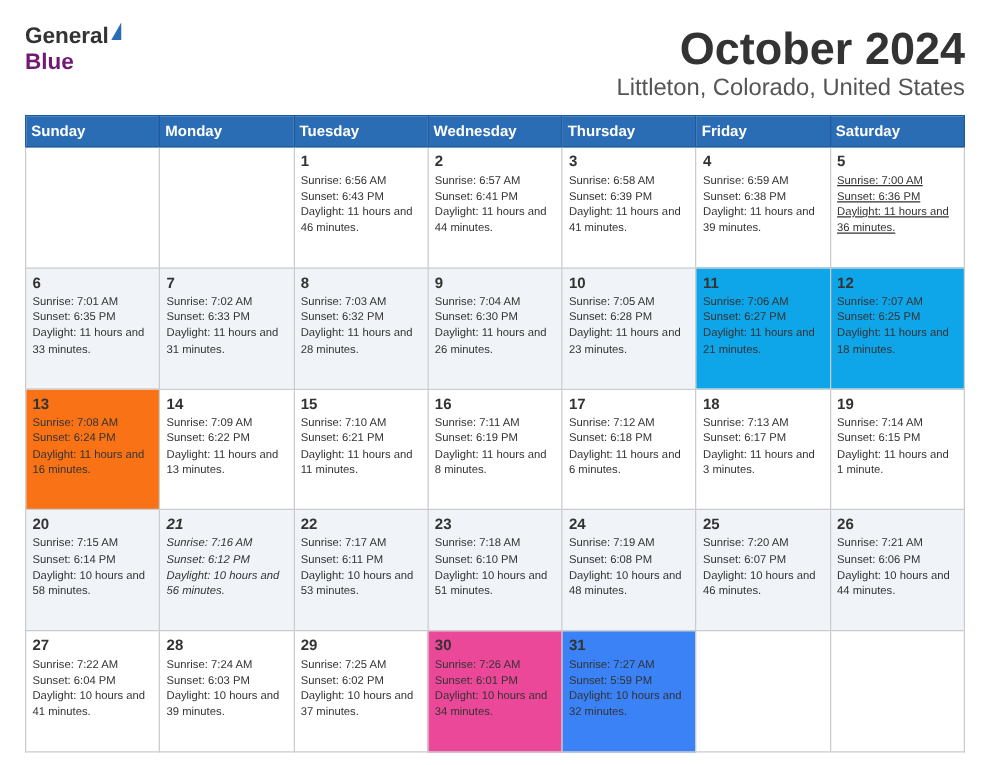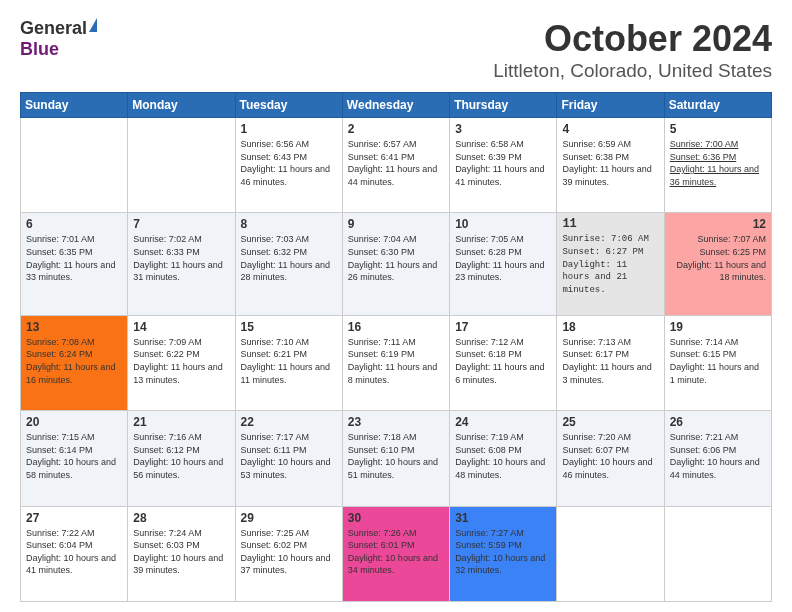--- a/index.html
+++ b/index.html
@@ -192,27 +192,27 @@
             <div class="day-info" style="white-space: pre-line;">Sunrise: 7:04 AM
 Sunset: 6:30 PM
 Daylight: 11 hours and 26 minutes.</div>
           </td>
           <td style="background: rgb(240, 244, 248);">
             <span class="day-number">10</span>
             <div class="day-info" style="white-space: pre-line;">Sunrise: 7:05 AM
 Sunset: 6:28 PM
 Daylight: 11 hours and 23 minutes.</div>
           </td>
-          <td style="background: #e5e5e5; font-family: Liberation Mono, monospace;">
+          <td style="background: #0ea5e9;">
             <span class="day-number">11</span>
             <div class="day-info" style="white-space: pre-line;">Sunrise: 7:06 AM
 Sunset: 6:27 PM
 Daylight: 11 hours and 21 minutes.</div>
           </td>
-          <td style="background: #fca5a5; text-align: right;">
+          <td style="background: #0ea5e9;">
             <span class="day-number">12</span>
             <div class="day-info" style="white-space: pre-line;">Sunrise: 7:07 AM
 Sunset: 6:25 PM
 Daylight: 11 hours and 18 minutes.</div>
           </td>
         </tr>
         <tr>
           <td style="background: #f97316;">
             <span class="day-number">13</span>
             <div class="day-info" style="white-space: pre-line;">Sunrise: 7:08 AM
@@ -256,21 +256,21 @@
 Daylight: 11 hours and 1 minute.</div>
           </td>
         </tr>
         <tr>
           <td style="background: rgb(240, 244, 248);">
             <span class="day-number">20</span>
             <div class="day-info" style="white-space: pre-line;">Sunrise: 7:15 AM
 Sunset: 6:14 PM
 Daylight: 10 hours and 58 minutes.</div>
           </td>
-          <td style="background: rgb(240, 244, 248);">
+          <td style="background: rgb(240, 244, 248); font-style: italic;">
             <span class="day-number">21</span>
             <div class="day-info" style="white-space: pre-line;">Sunrise: 7:16 AM
 Sunset: 6:12 PM
 Daylight: 10 hours and 56 minutes.</div>
           </td>
           <td style="background: rgb(240, 244, 248);">
             <span class="day-number">22</span>
             <div class="day-info" style="white-space: pre-line;">Sunrise: 7:17 AM
 Sunset: 6:11 PM
 Daylight: 10 hours and 53 minutes.</div>

